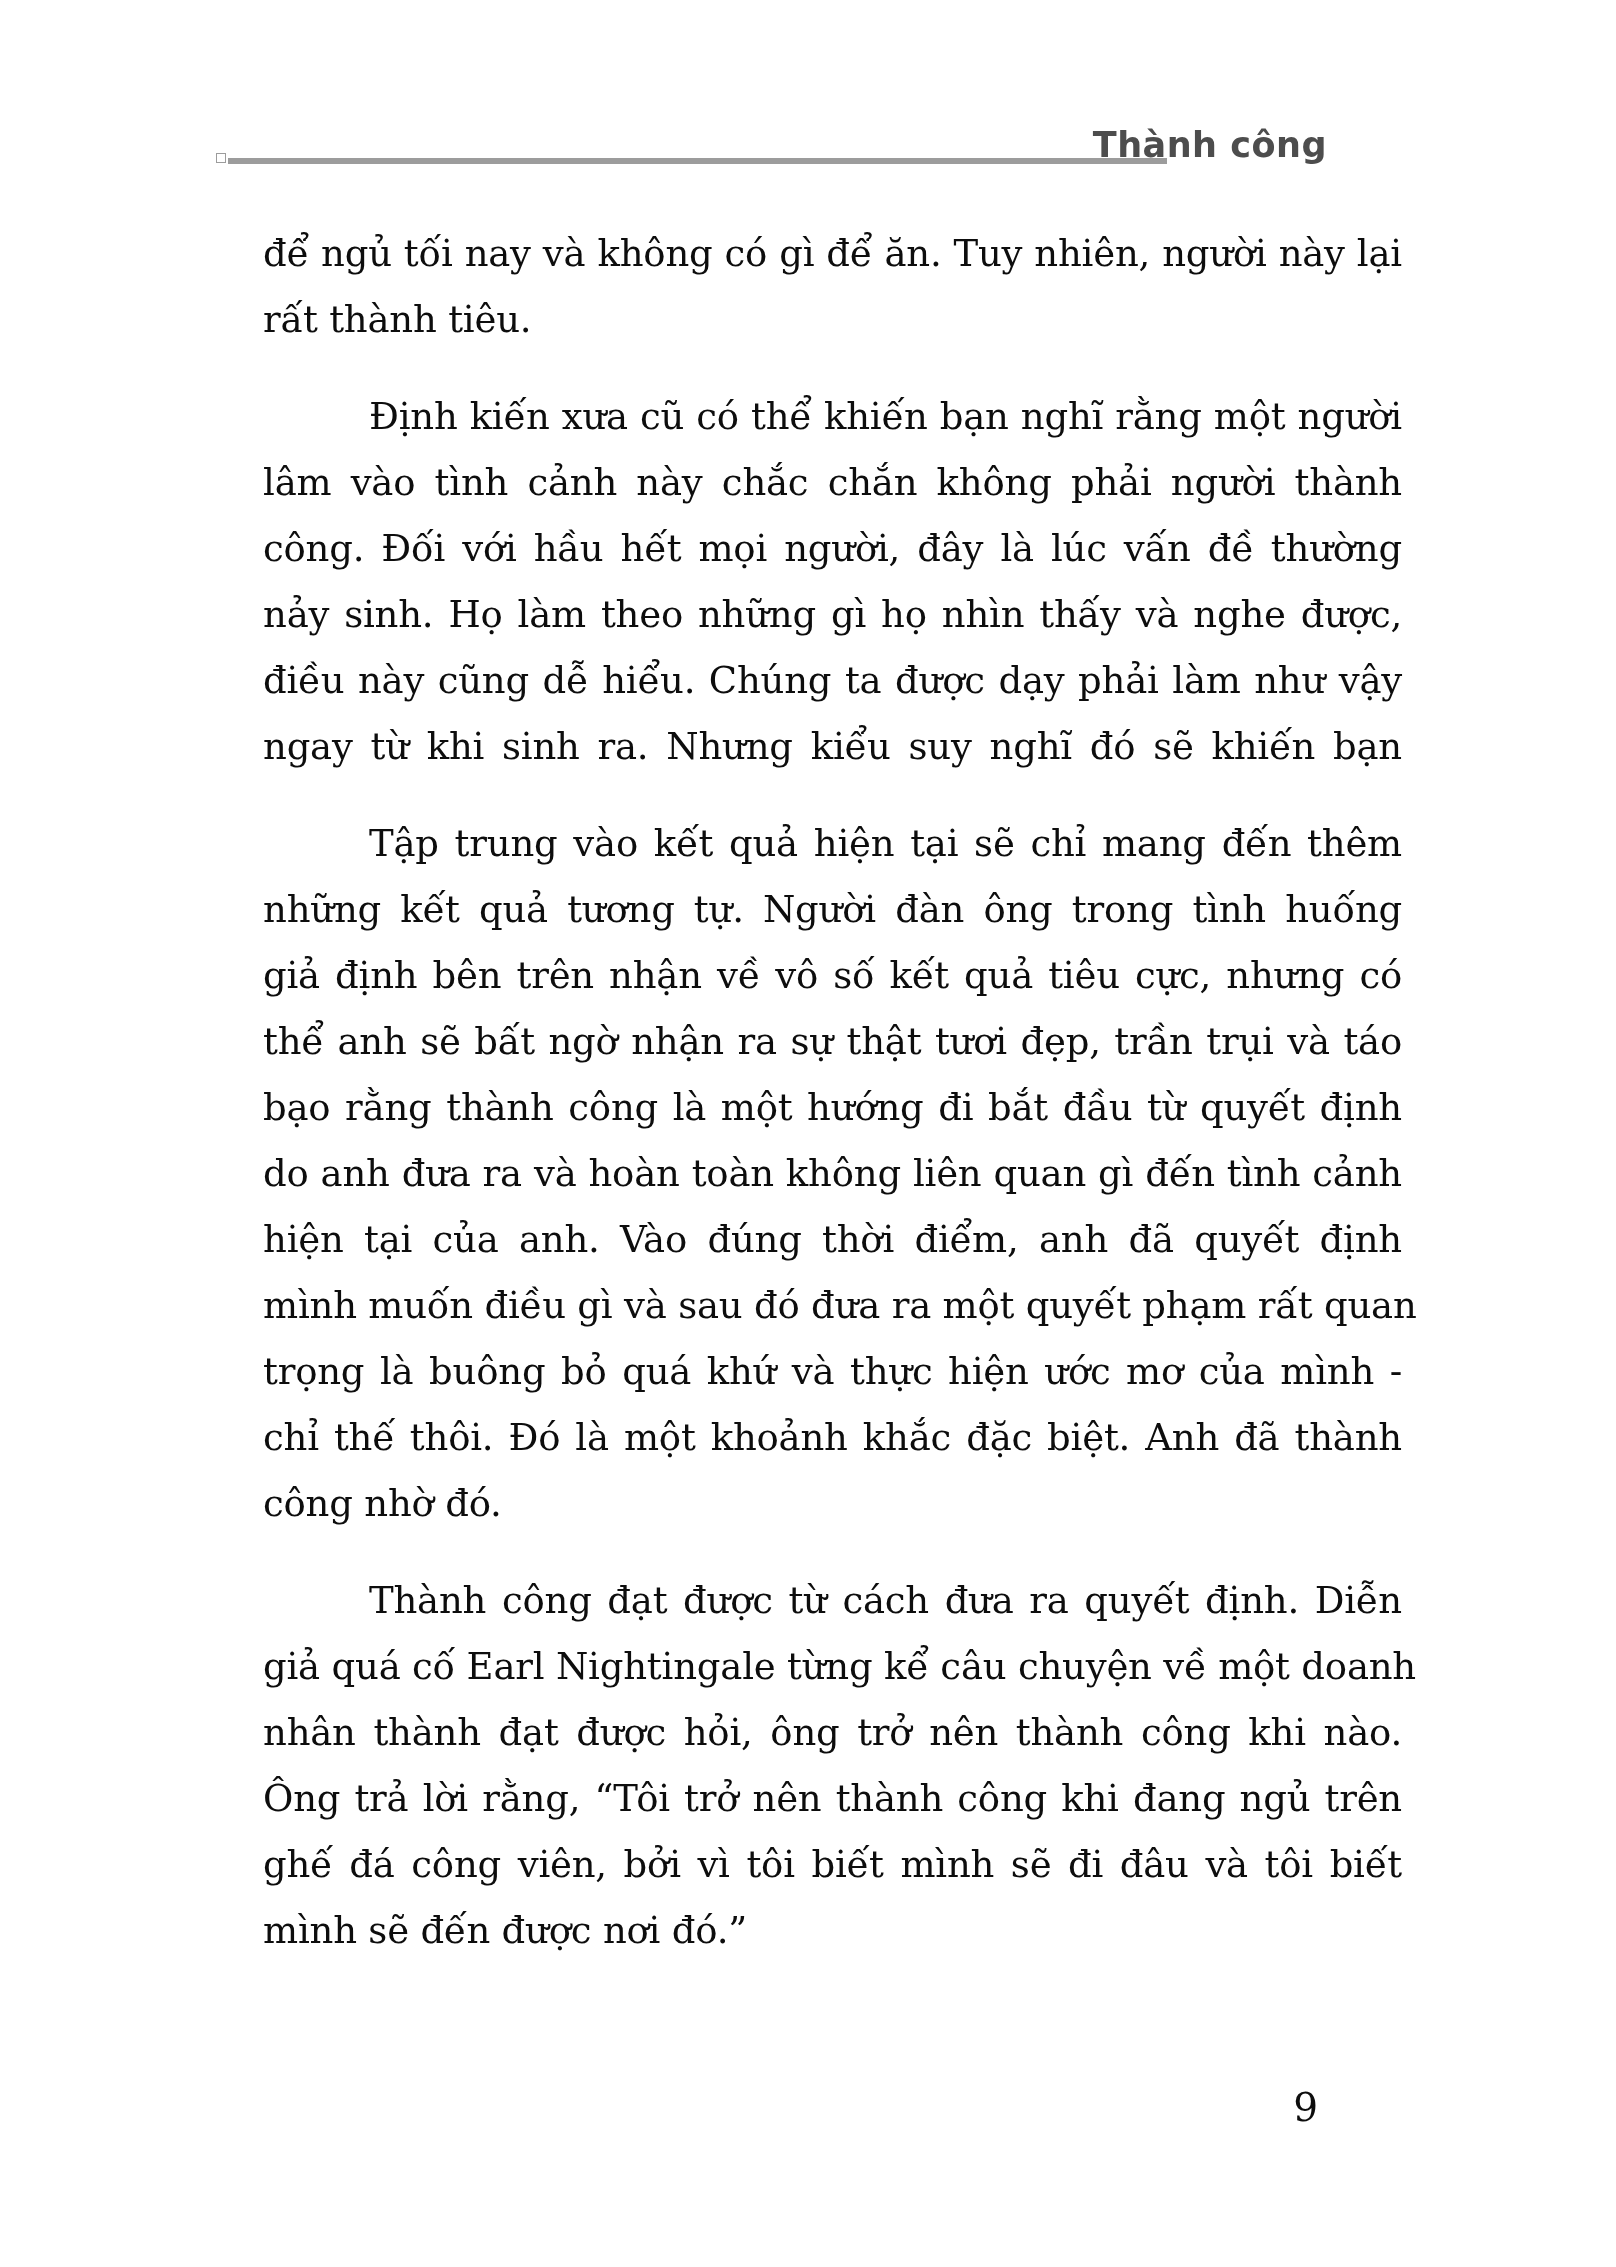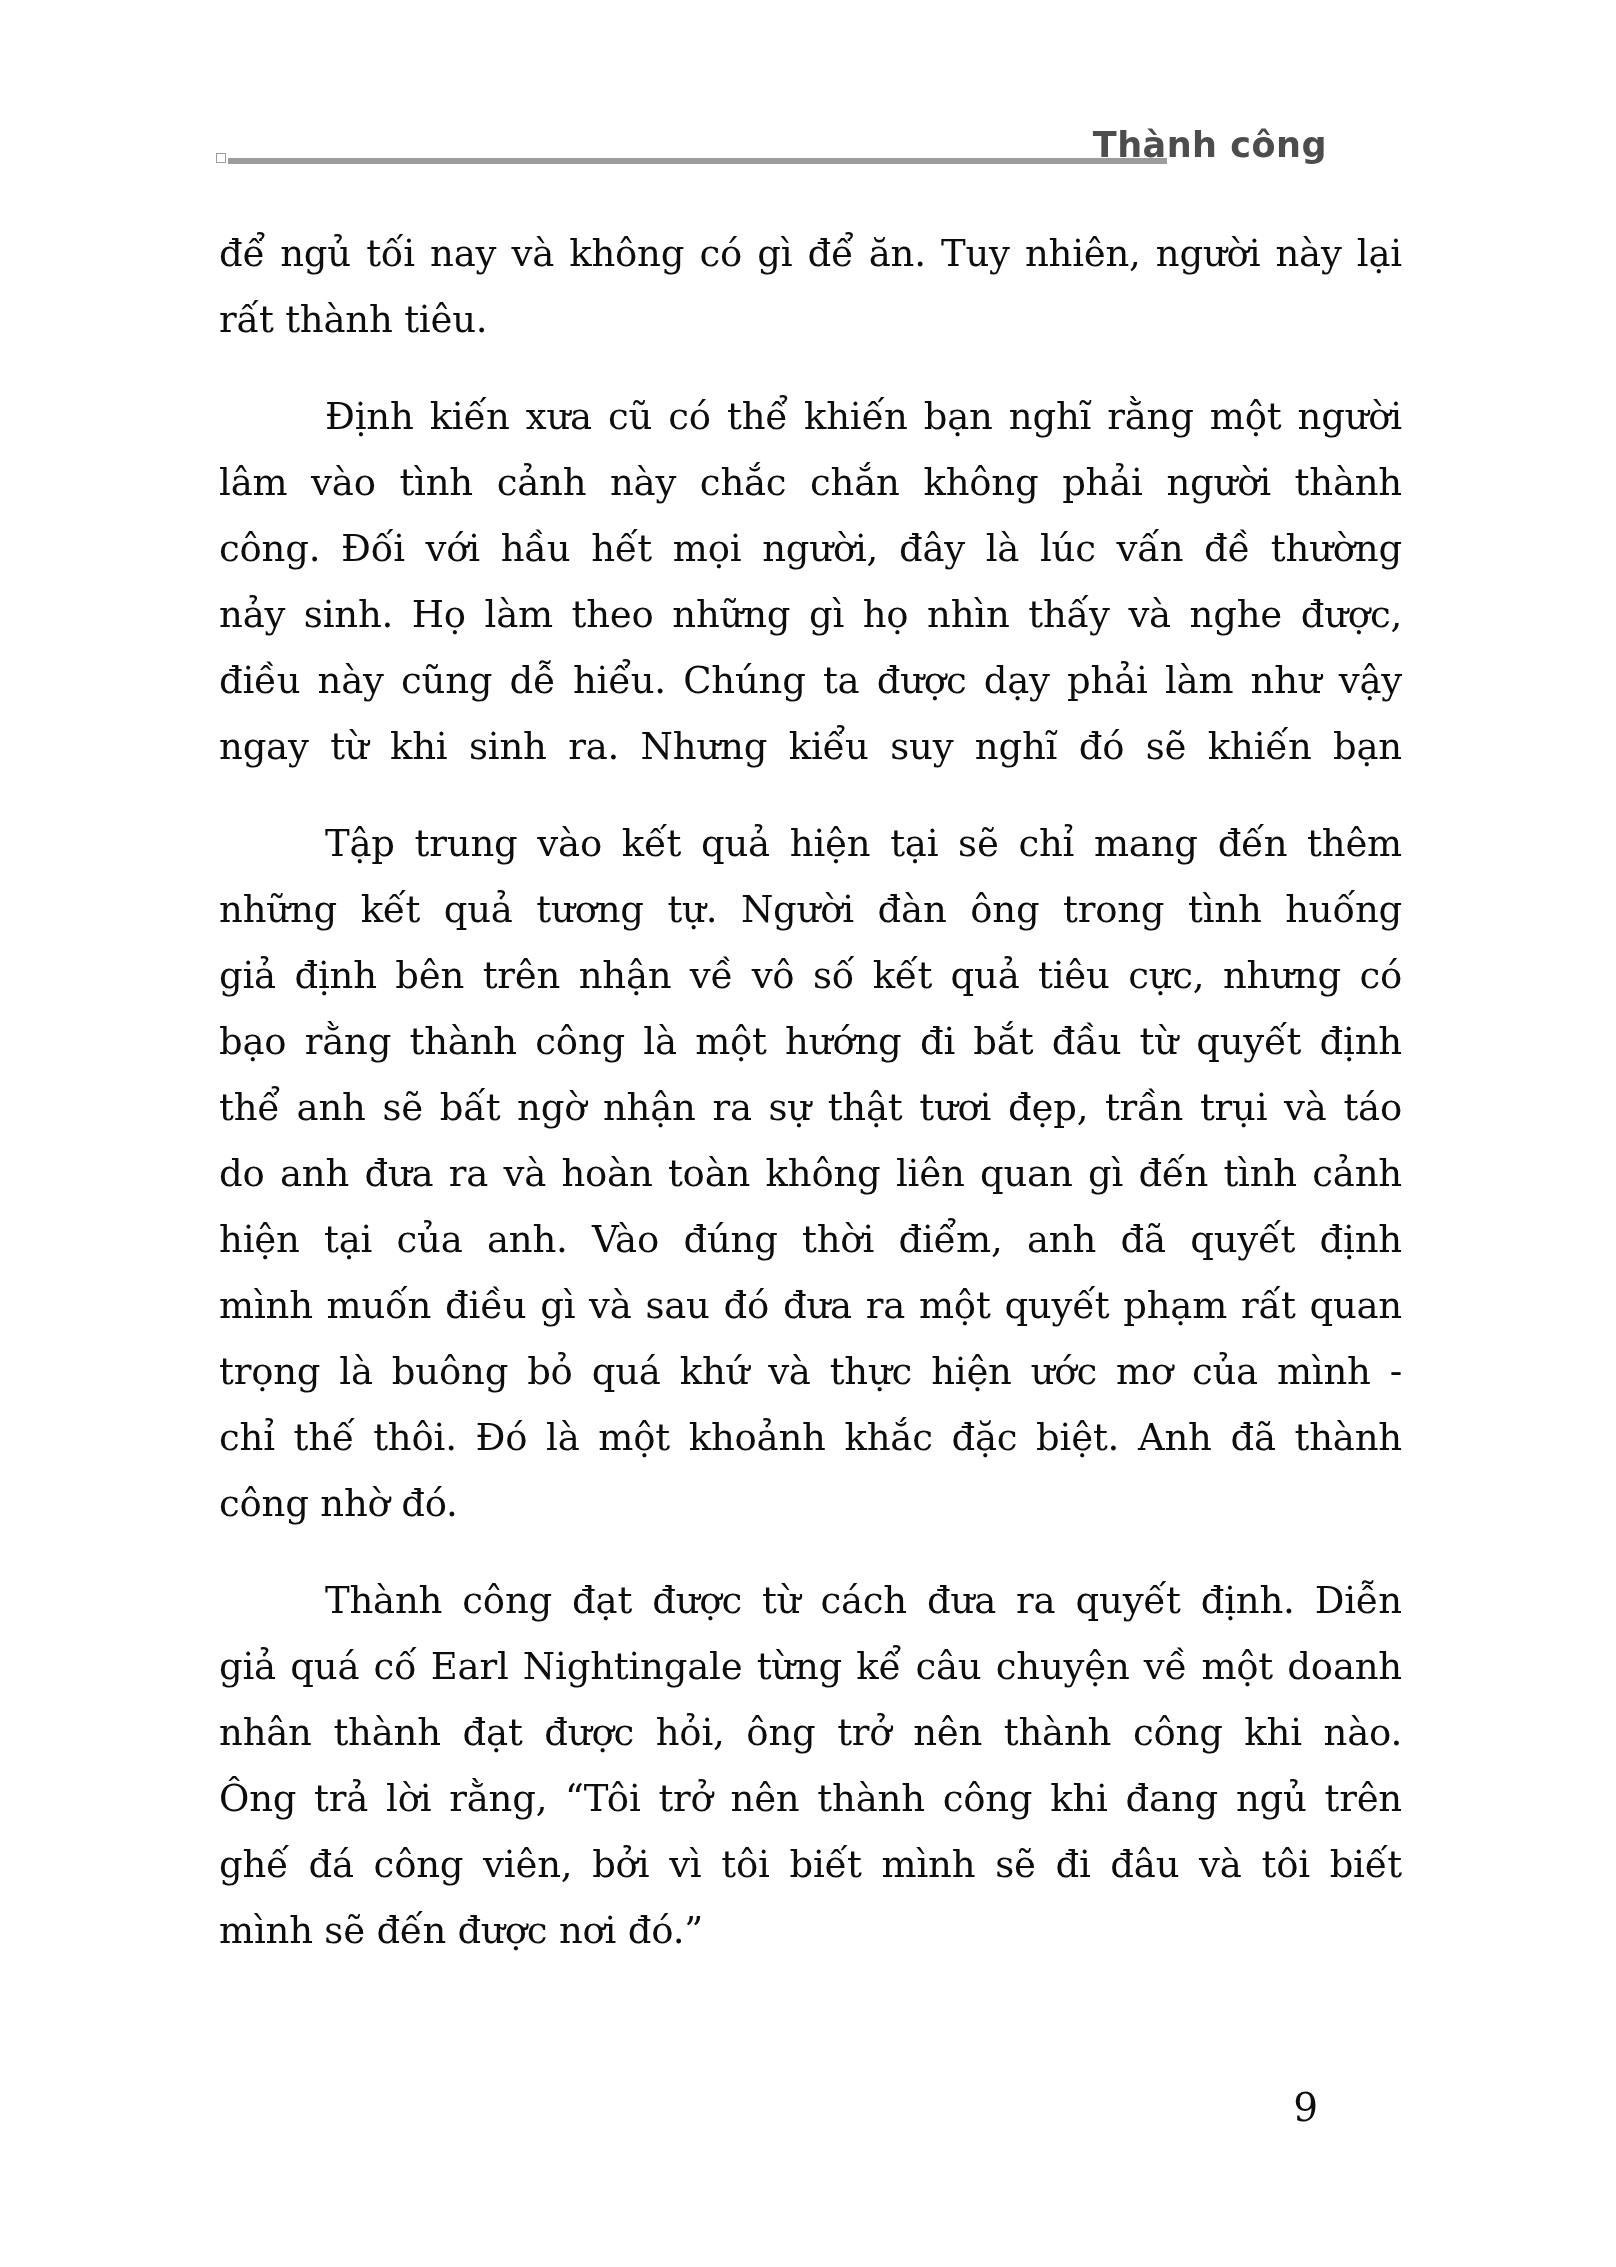--- a/index.html
+++ b/index.html
@@ -59,20 +59,21 @@
     color: var(--txt, #0d0d0d);
     letter-spacing: -0.2px;
   }
   .para { margin: 0 0 31px 0; }
   .para:last-child { margin-bottom: 0; }
   .line {
     text-align: justify;
     text-align-last: justify;
     text-justify: inter-word;
     white-space: nowrap;
+    margin-left: 44px;
   }
   .line.last {
     text-align-last: left;
     white-space: normal;
   }
   .line.first-indent { padding-left: 106px; }
 
   
   .page-number {
     position: absolute;
@@ -104,22 +105,22 @@
         <div class="line">lâm vào tình cảnh này chắc chắn không phải người thành</div>
         <div class="line">công. Đối với hầu hết mọi người, đây là lúc vấn đề thường</div>
         <div class="line">nảy sinh. Họ làm theo những gì họ nhìn thấy và nghe được,</div>
         <div class="line">điều này cũng dễ hiểu. Chúng ta được dạy phải làm như vậy</div>
         <div class="line">ngay từ khi sinh ra. Nhưng kiểu suy nghĩ đó sẽ khiến bạn</div>
       </div>
       <div class="para">
         <div class="line first-indent">Tập trung vào kết quả hiện tại sẽ chỉ mang đến thêm</div>
         <div class="line">những kết quả tương tự. Người đàn ông trong tình huống</div>
         <div class="line">giả định bên trên nhận về vô số kết quả tiêu cực, nhưng có</div>
+        <div class="line">thể anh sẽ bất ngờ nhận ra sự thật tươi đẹp, trần trụi và táo</div>
         <div class="line">bạo rằng thành công là một hướng đi bắt đầu từ quyết định</div>
-        <div class="line">thể anh sẽ bất ngờ nhận ra sự thật tươi đẹp, trần trụi và táo</div>
         <div class="line">do anh đưa ra và hoàn toàn không liên quan gì đến tình cảnh</div>
         <div class="line">hiện tại của anh. Vào đúng thời điểm, anh đã quyết định</div>
         <div class="line">mình muốn điều gì và sau đó đưa ra một quyết phạm rất quan</div>
         <div class="line">trọng là buông bỏ quá khứ và thực hiện ước mơ của mình -</div>
         <div class="line">chỉ thế thôi. Đó là một khoảnh khắc đặc biệt. Anh đã thành</div>
         <div class="line last">công nhờ đó.</div>
       </div>
       <div class="para">
         <div class="line first-indent">Thành công đạt được từ cách đưa ra quyết định. Diễn</div>
         <div class="line">giả quá cố Earl Nightingale từng kể câu chuyện về một doanh</div>

